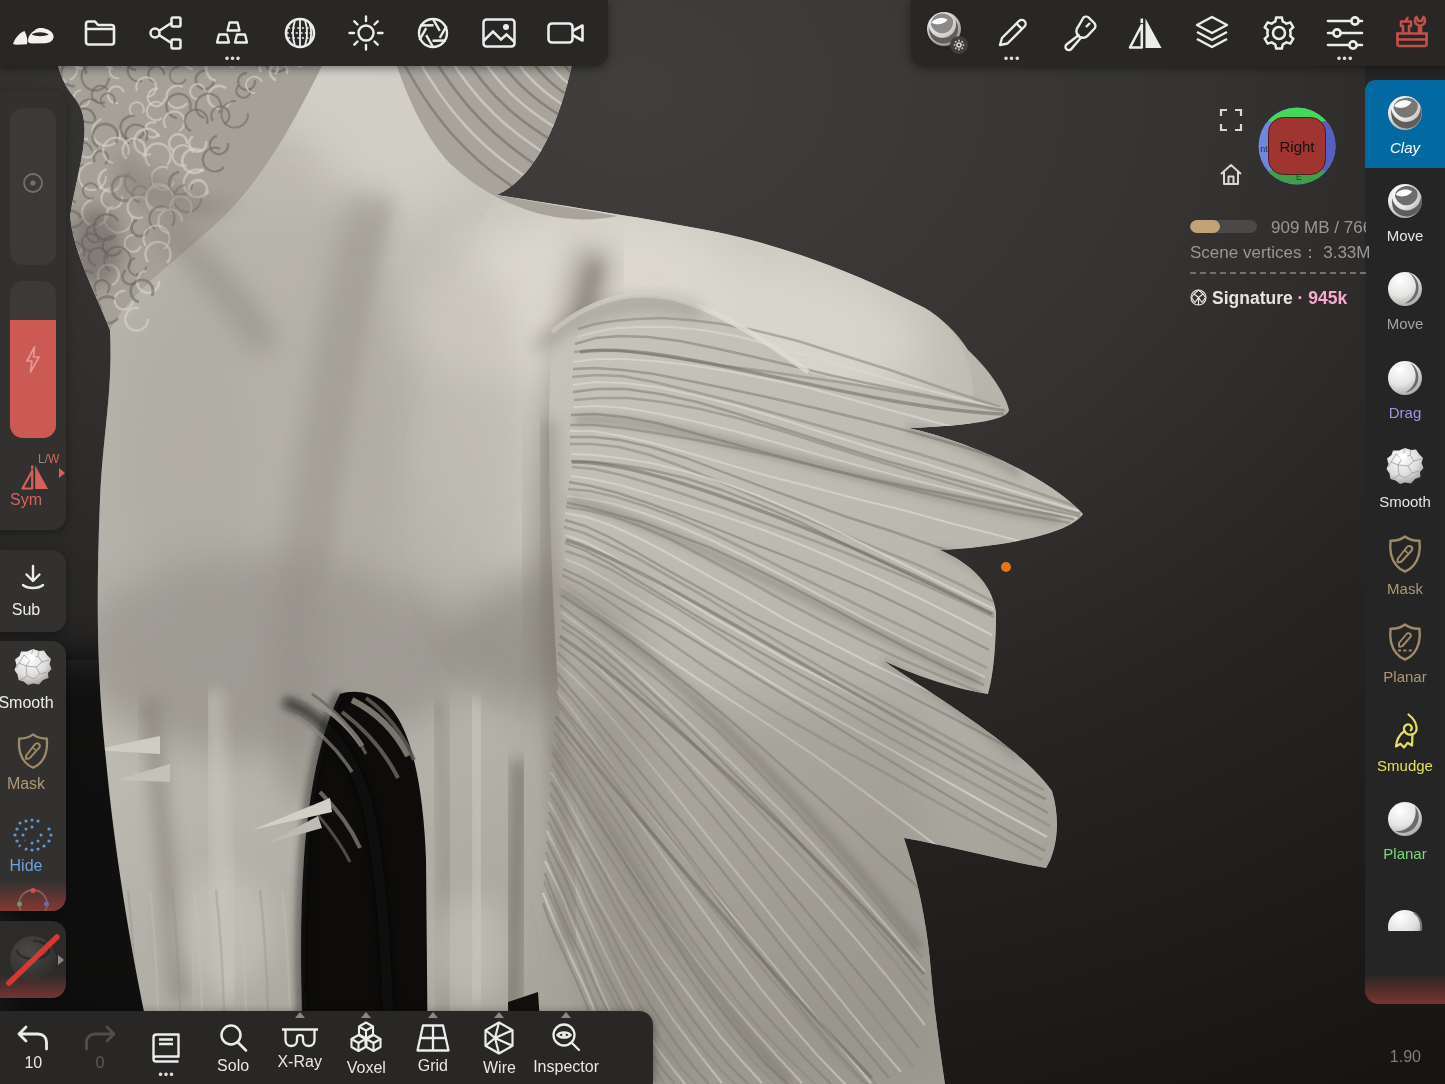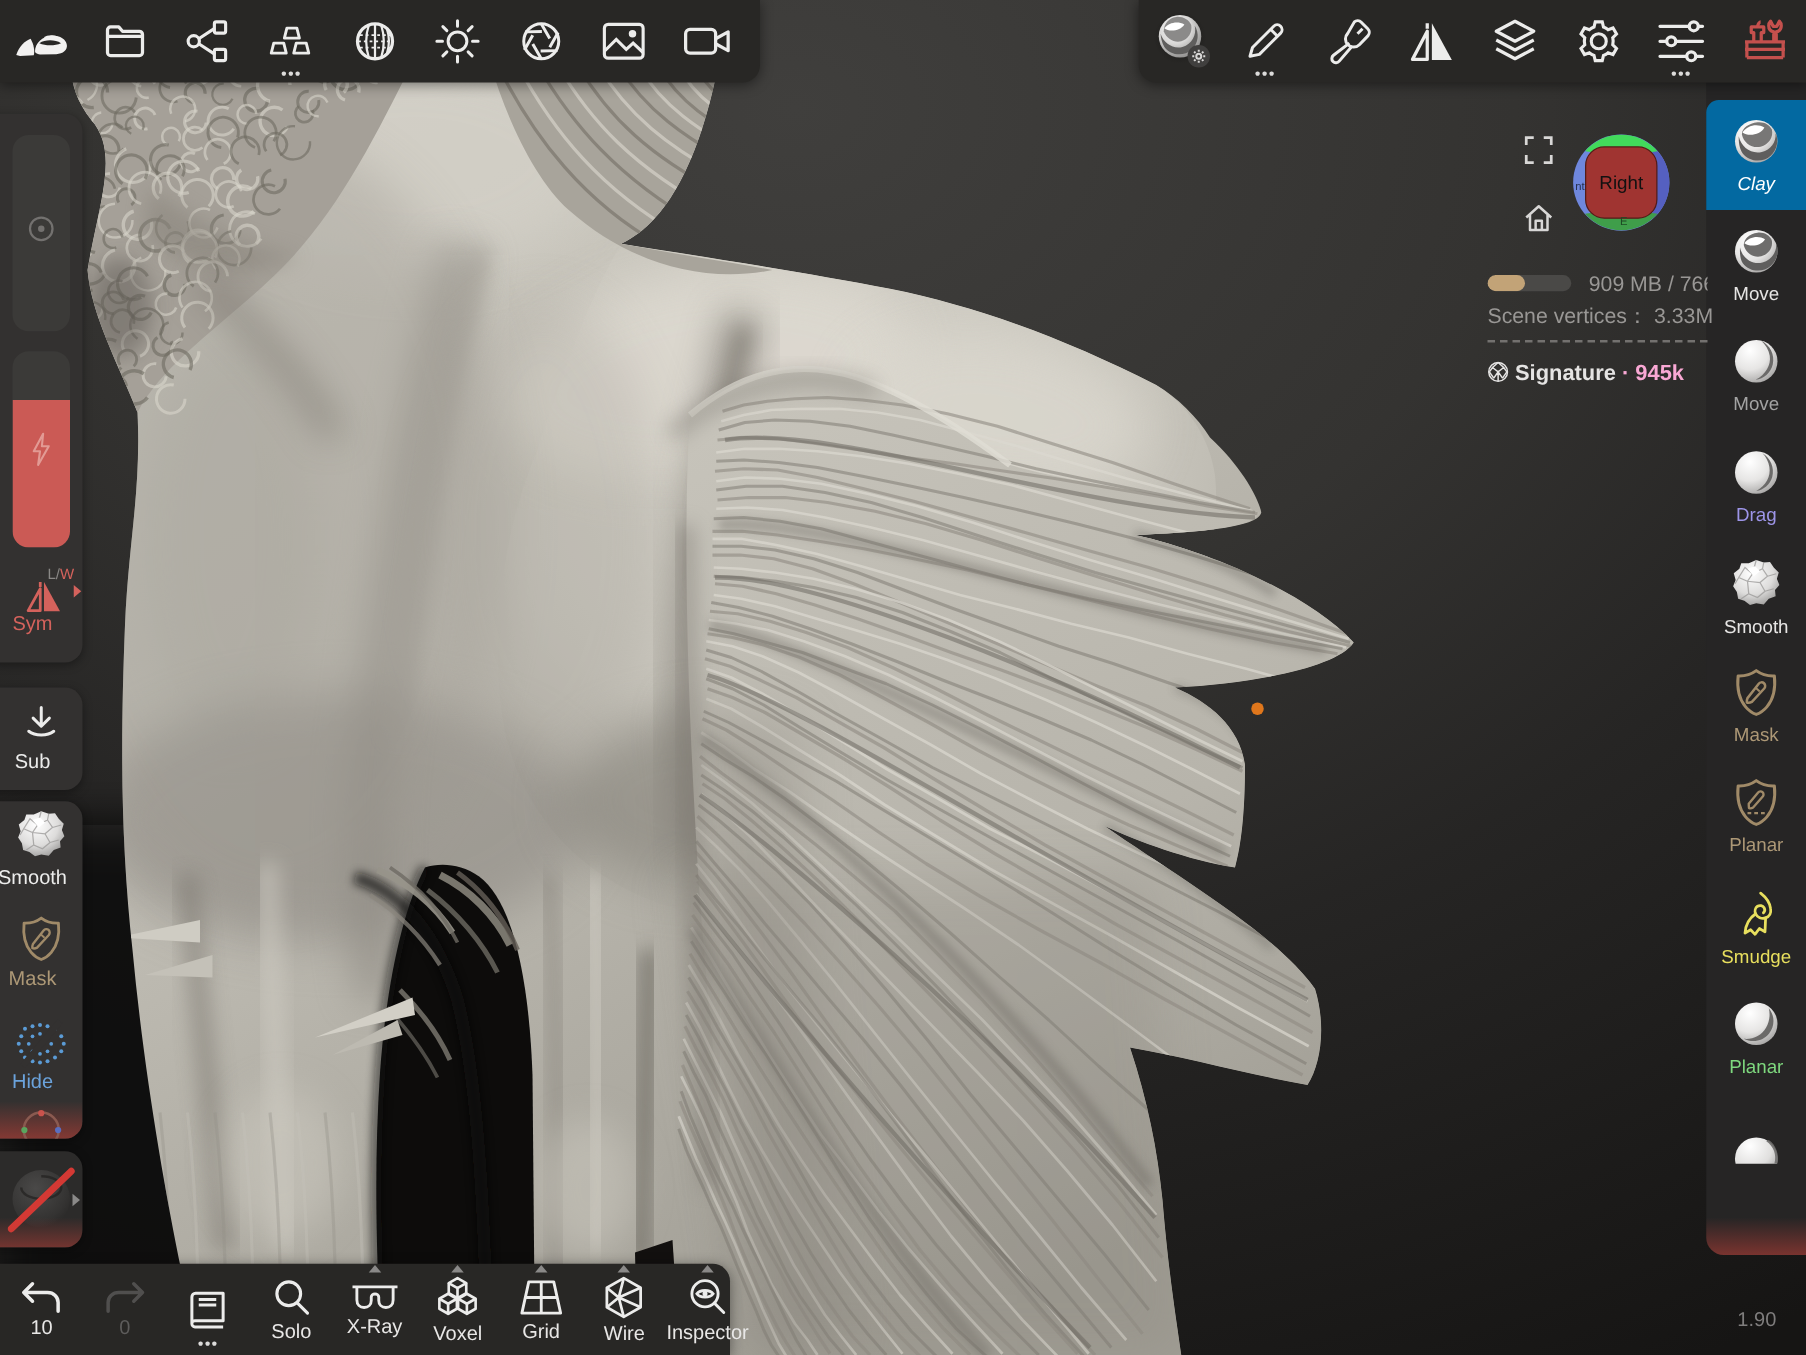--- a/index.html
+++ b/index.html
@@ -1,20 +1,20 @@
 <!DOCTYPE html>
 <html><head><meta charset="utf-8">
 <style>
 html,body{margin:0;padding:0;background:#111;}
 #stage{position:relative;width:1445px;height:1084px;overflow:hidden;font-family:"Liberation Sans",sans-serif;}
 #cv{position:absolute;left:0;top:0;}
 .bar{position:absolute;background:#282725;display:flex;align-items:center;box-shadow:0 2px 10px rgba(0,0,0,0.45);z-index:5;}
 #tl{left:0;top:0;width:608px;height:66px;border-radius:0 0 14px 0;}
 #tr{right:0;top:0;width:534px;height:66px;border-radius:0 0 0 14px;justify-content:flex-end;}
-#bb{left:0;bottom:0;width:584px;height:73px;border-radius:0 14px 0 0;}
+#bb{left:0;bottom:0;width:653px;height:73px;border-radius:0 14px 0 0;}
 .it{width:66.6px;height:66px;display:flex;align-items:center;justify-content:center;position:relative;flex:none;}
 .dots{position:absolute;left:50%;transform:translateX(-50%);bottom:3px;color:#dcdbda;font-size:13px;letter-spacing:1px;line-height:8px;}
 .bit{width:66.6px;height:73px;display:flex;flex-direction:column;align-items:center;justify-content:center;position:relative;flex:none;padding-top:2px;}
 .bit .lbl{font-size:16px;color:#e8e7e6;margin-top:3px;}
 .caret{position:absolute;top:2px;left:50%;transform:translateX(-50%);width:0;height:0;border-left:5px solid transparent;border-right:5px solid transparent;border-bottom:6px solid #8a8988;}
 #rs{position:absolute;right:0;top:66px;width:80px;height:938px;background:#262525;padding-top:14px;box-sizing:border-box;border-radius:0 0 0 14px;}
 .rit{height:88.3px;display:flex;flex-direction:column;align-items:center;justify-content:center;position:relative;}
 .rit .rlb{font-size:15px;margin-top:6px;color:#e6e5e4;}
 #rs .sel{background:#0369a1;border-radius:10px 0 0 0;font-style:italic;}
 .lp{position:absolute;background:#333130;border-radius:14px;box-shadow:0 2px 8px rgba(0,0,0,0.35);}

